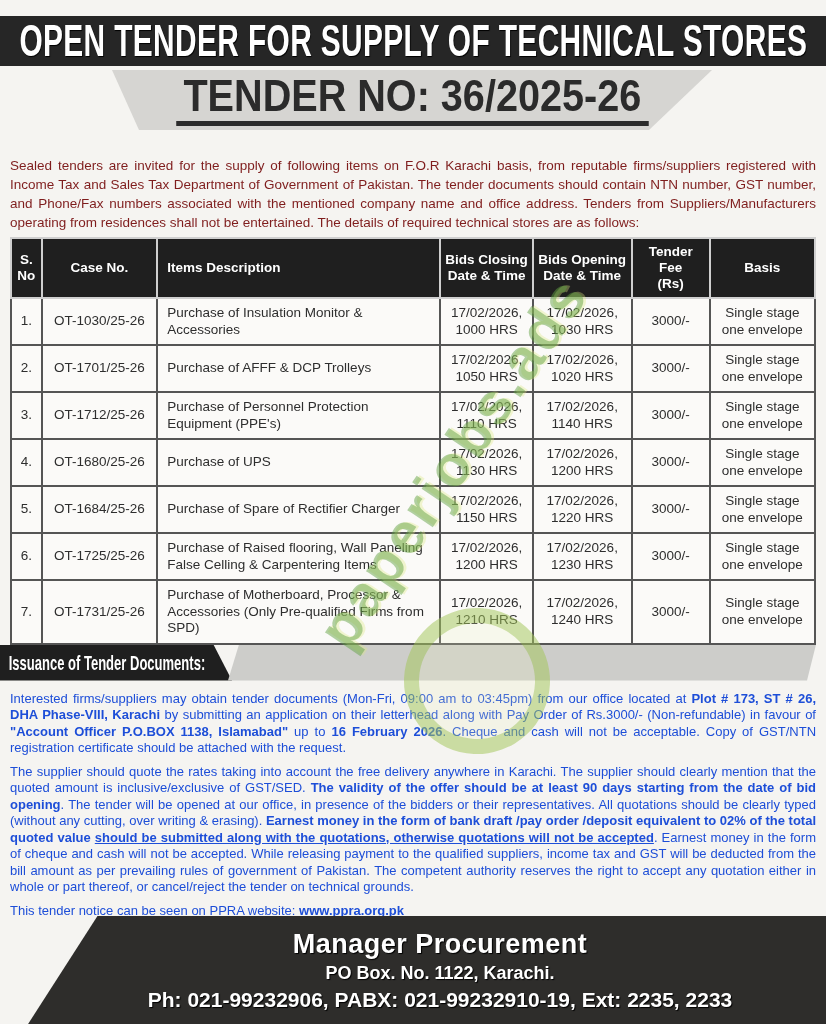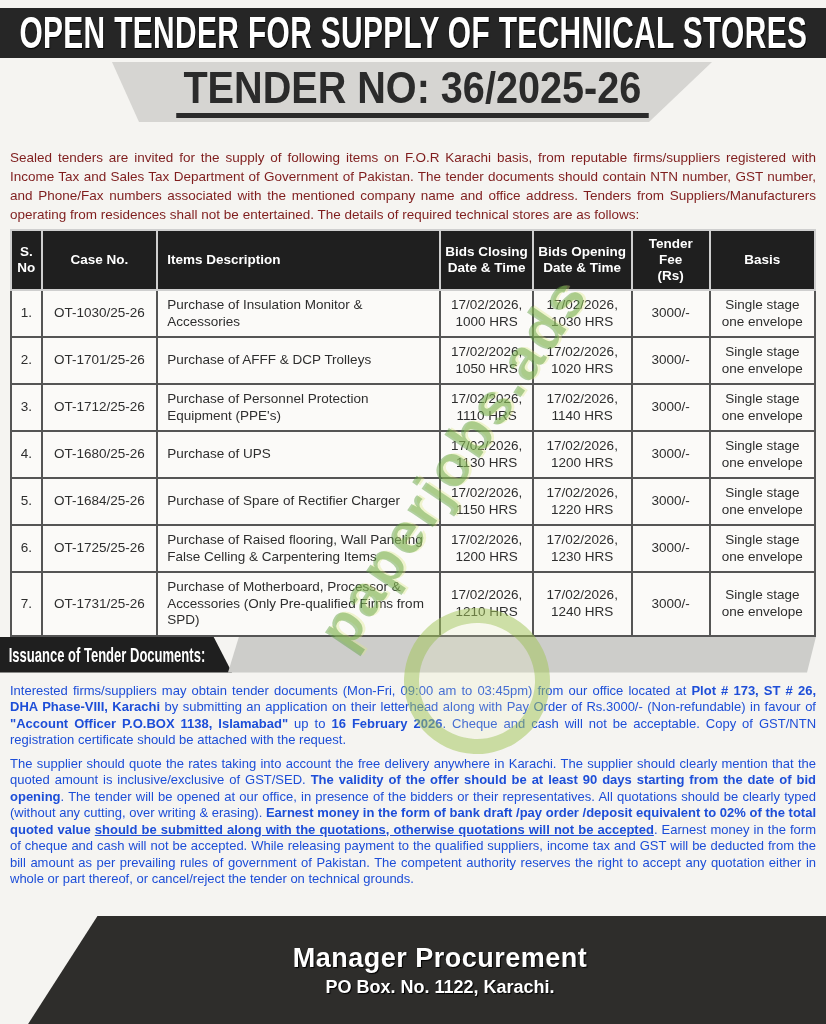--- a/index.html
+++ b/index.html
@@ -1,19 +1,19 @@
 <!DOCTYPE html>
 <html><head>
 <meta charset="utf-8">
 <style>
   html,body{margin:0;padding:0;background:#e9e8e5;}
   .page{position:relative;width:826px;height:1024px;background:#f5f4f1;overflow:hidden;
         font-family:"Liberation Sans",sans-serif;color:#2c2c2c;margin:0 auto;}
   
-  .title-bar{margin-top:8px;height:50px;background:#262626;display:flex;align-items:center;justify-content:center;}
+  .title-bar{margin-top:16px;height:50px;background:#262626;display:flex;align-items:center;justify-content:center;}
   .title-text{font-size:44px;font-weight:bold;color:#ffffff;white-space:nowrap;
               transform:scaleX(0.68);letter-spacing:0.5px;text-shadow:1px 1px 1px #000;}
   
   .banner-wrap{position:relative;height:68px;}
   .banner{position:absolute;left:112px;top:4px;width:600px;height:60px;background:#d6d5d2;
           clip-path:polygon(0 0,100% 0,89.5% 100%,4.5% 100%);
           display:flex;align-items:center;justify-content:center;
           filter:drop-shadow(3px 3px 2px rgba(0,0,0,0.28));}
   .banner-text{font-size:44px;font-weight:bold;color:#2b2b2b;transform:scaleX(0.9);
                border-bottom:5px solid #2b2b2b;padding:0 8px 2px;line-height:1.02;white-space:nowrap;}
@@ -191,22 +191,24 @@
 
   <div class="issuance-bar">
     <div class="issuance-black">
       <span class="iss-text">Issuance of Tender Documents:</span>
     </div>
     <div class="issuance-gray"></div>
   </div>
 
   <p class="body-para" style="margin-top:10px;"><span>Interested firms/suppliers may obtain tender documents (Mon-Fri, 09:00 am to 03:45pm) from our office located at </span><span class="b">Plot # 173, ST # 26, DHA Phase-VIII, Karachi</span><span> by submitting an application on their letterhead along with Pay Order of Rs.3000/- (Non-refundable) in favour of </span><span class="b">"Account Officer P.O.BOX 1138, Islamabad"</span><span> up to </span><span class="b">16 February 2026</span><span>. Cheque and cash will not be acceptable. Copy of GST/NTN registration certificate should be attached with the request.</span></p>
   <p class="body-para"><span>The supplier should quote the rates taking into account the free delivery anywhere in Karachi. The supplier should clearly mention that the quoted amount is inclusive/exclusive of GST/SED. </span><span class="b">The validity of the offer should be at least 90 days starting from the date of bid opening</span><span>. The tender will be opened at our office, in presence of the bidders or their representatives. All quotations should be clearly typed (without any cutting, over writing &amp; erasing). </span><span class="b">Earnest money in the form of bank draft /pay order /deposit equivalent to 02% of the total quoted value </span><span class="b u">should be submitted along with the quotations, otherwise quotations will not be accepted</span><span>. Earnest money in the form of cheque and cash will not be accepted. While releasing payment to the qualified suppliers, income tax and GST will be deducted from the bill amount as per prevailing rules of government of Pakistan. The competent authority reserves the right to accept any quotation either in whole or part thereof, or cancel/reject the tender on technical grounds.</span></p>
+  <p class="body-para"><span>This tender notice can be seen on PPRA website: </span><span class="b u">www.ppra.org.pk</span></p>
 
   <div class="footer">
     <div class="footer-line1">Manager Procurement</div>
     <div class="footer-line2">PO Box. No. 1122, Karachi.</div>
+    <div class="footer-line3">Ph: 021-99232906, PABX: 021-99232910-19, Ext: 2235, 2233</div>
   </div>
 
   <div class="wm-text">paperjobs.ads</div>
   <div class="wm-badge"></div>
 
 </div>
 
 </body></html>

